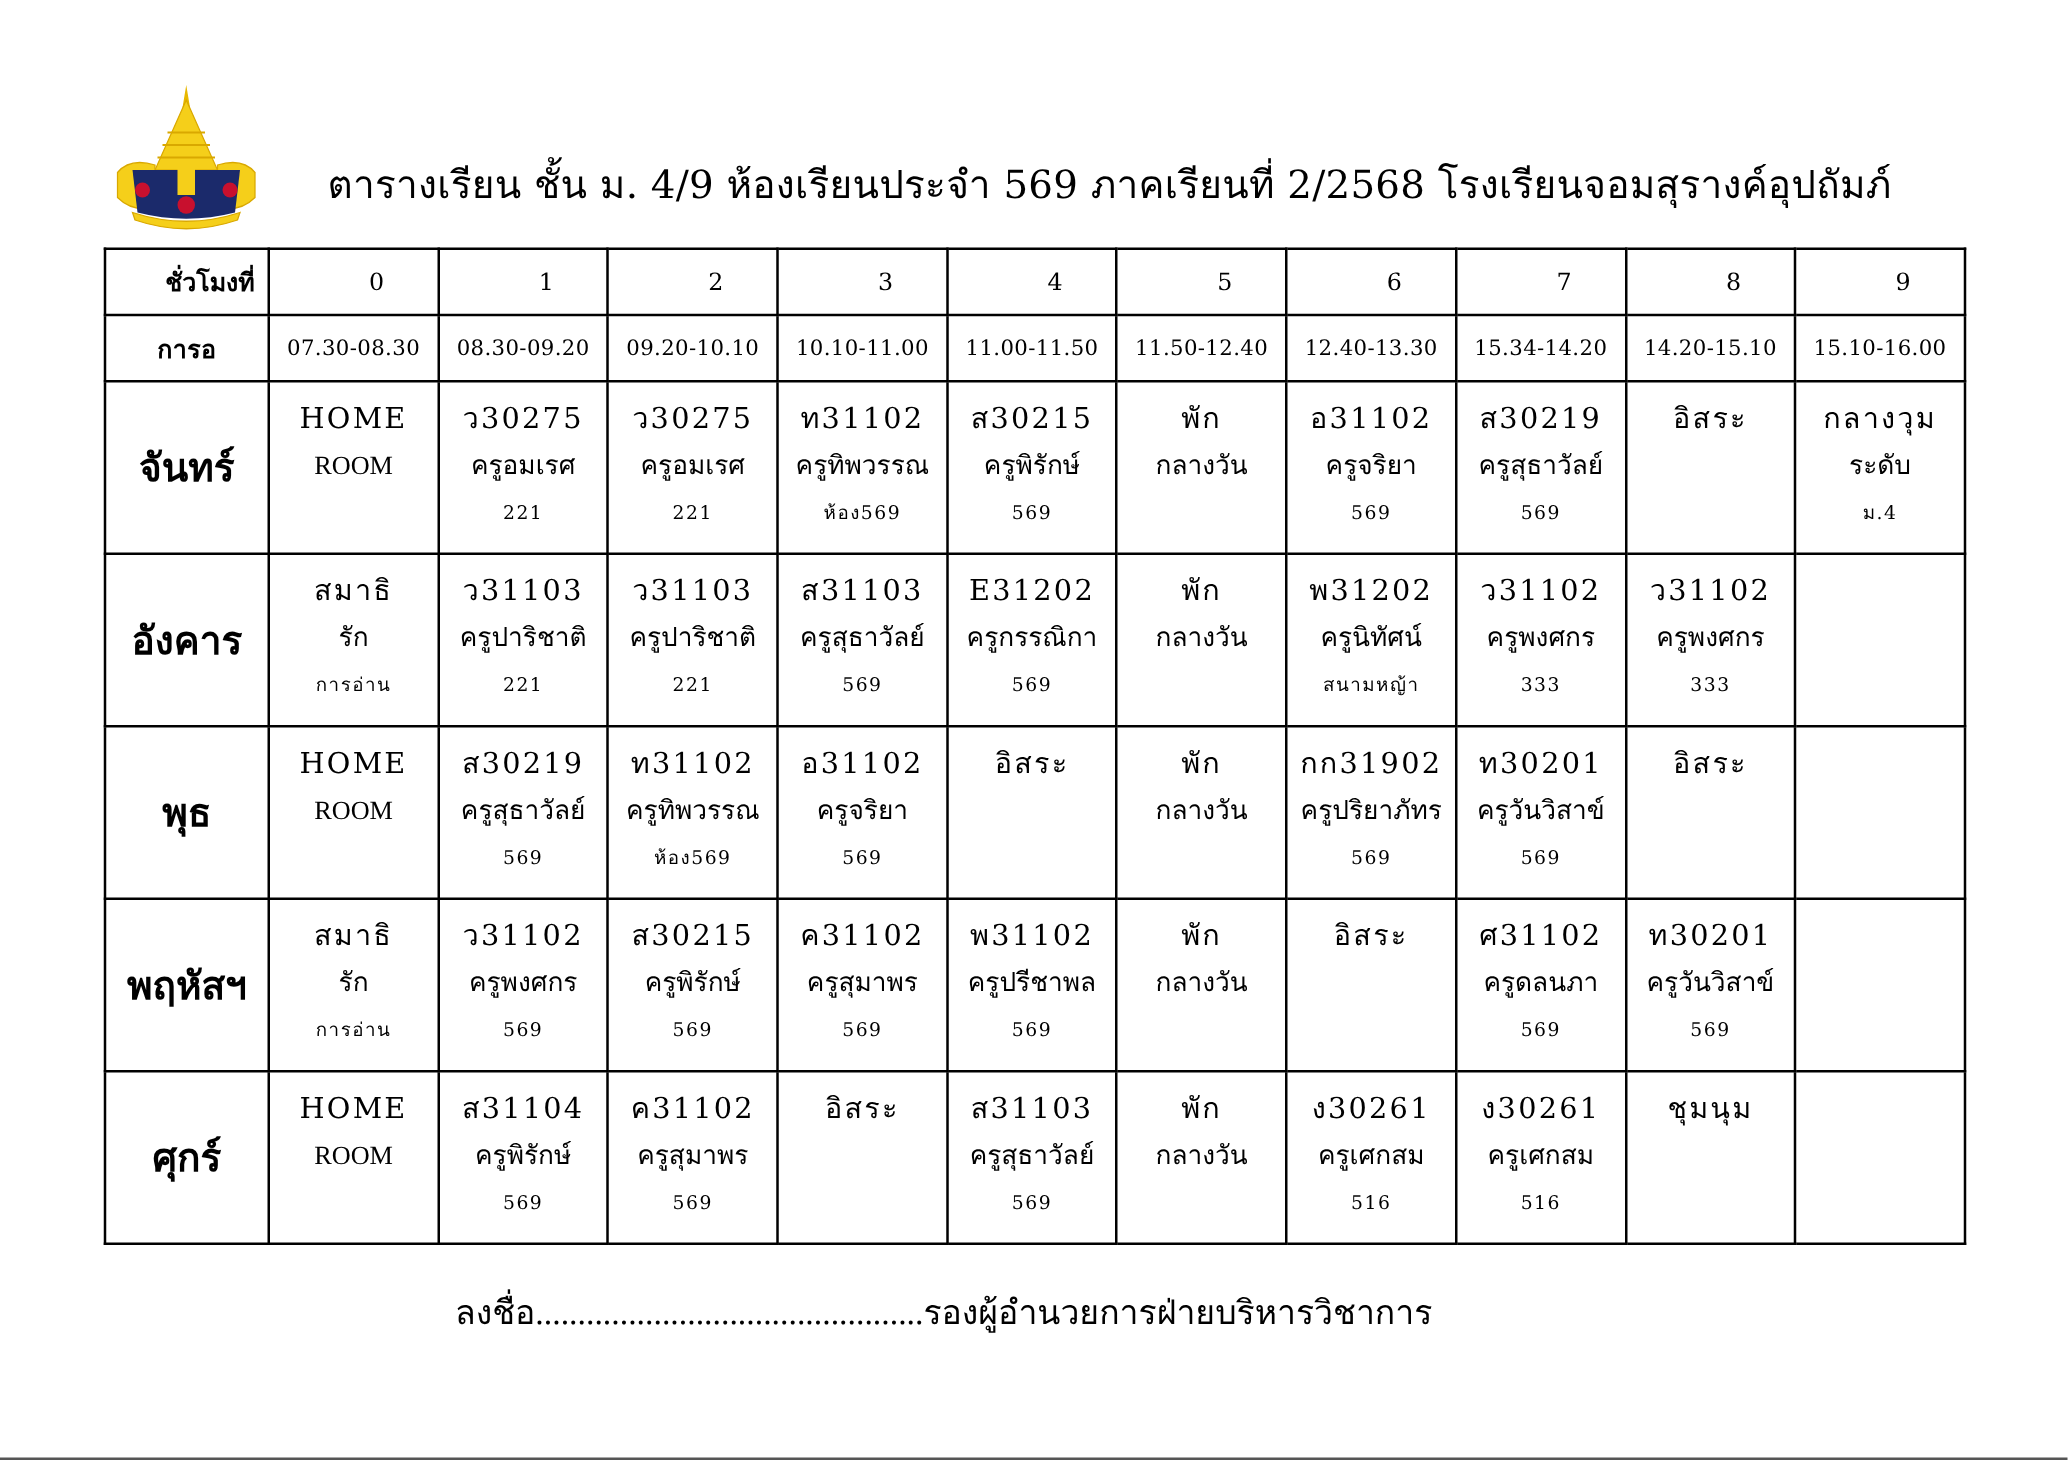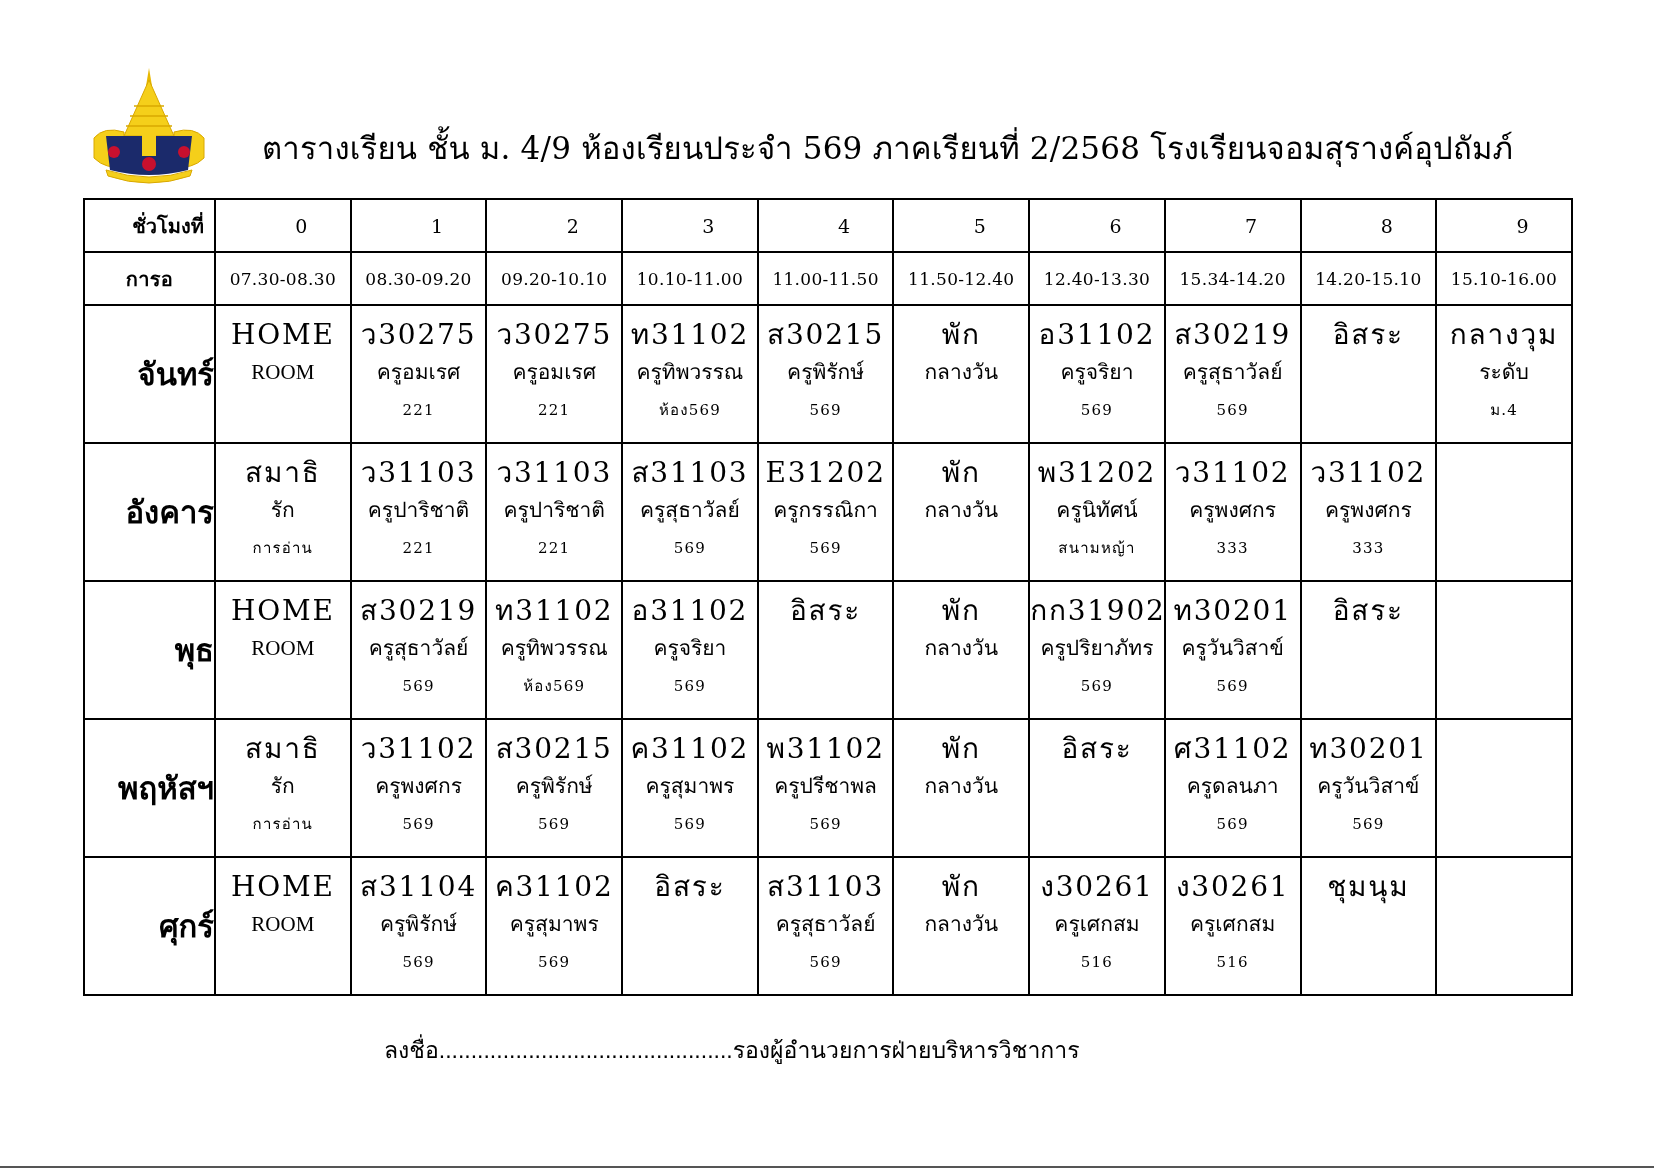--- a/index.html
+++ b/index.html
@@ -26,30 +26,30 @@
   }
   col.c-day { width: 131px; }
   col.c-slot { width: 135.7px; }
   tr.hdr td { height: 51px; font-size: 19px; padding-left: 37px; }
   tr.time td { height: 51px; font-size: 17px; letter-spacing: 0.3px; }
   td.rowlabel { font-family: "DejaVu Sans", "Liberation Sans", sans-serif; font-weight: bold; font-size: 22px; }
   tr.hdr td.rowlabel, tr.time td.rowlabel { font-size: 20px; }
   tr.day td { height: 136px; vertical-align: top; }
   tr.day td.daylabel {
     vertical-align: middle; font-family: Liberation Mono, monospace;
-    font-weight: bold; font-size: 31px; text-align: right;
+    font-weight: bold; font-size: 31px;
   }
   .cell-lines { padding-top: 14px; }
-  .line1 { font-size: 28px; line-height: 30px; height: 30px; letter-spacing: 1.8px; }
+  .line1 { font-size: 23px; line-height: 30px; height: 30px; letter-spacing: 1.8px; }
   .line2 { font-size: 21px; line-height: 40px; height: 40px; margin-top: 2px; font-family: Liberation Serif, serif; }
   .line3 { font-size: 15px; line-height: 36px; height: 36px; letter-spacing: 1.2px; }
   .signature {
-    position: absolute; left: 384px; top: 1030px; width: 920px;
-    font-family: Liberation Sans, sans-serif;
-    font-size: 23px; line-height: 40px; white-space: nowrap;
+    position: absolute; left: 364px; top: 1030px; width: 920px;
+    font-family: Liberation Serif, serif;
+    font-size: 27px; line-height: 40px; white-space: nowrap;
   }
   .page-edge {
     position: absolute; left: 0; top: 1166px; width: 1654px; height: 2px; background: #555;
   }
 </style>
 </head>
 <body>
 
 <div class="logo">
   <svg width="130" height="128" viewBox="0 0 130 128">

